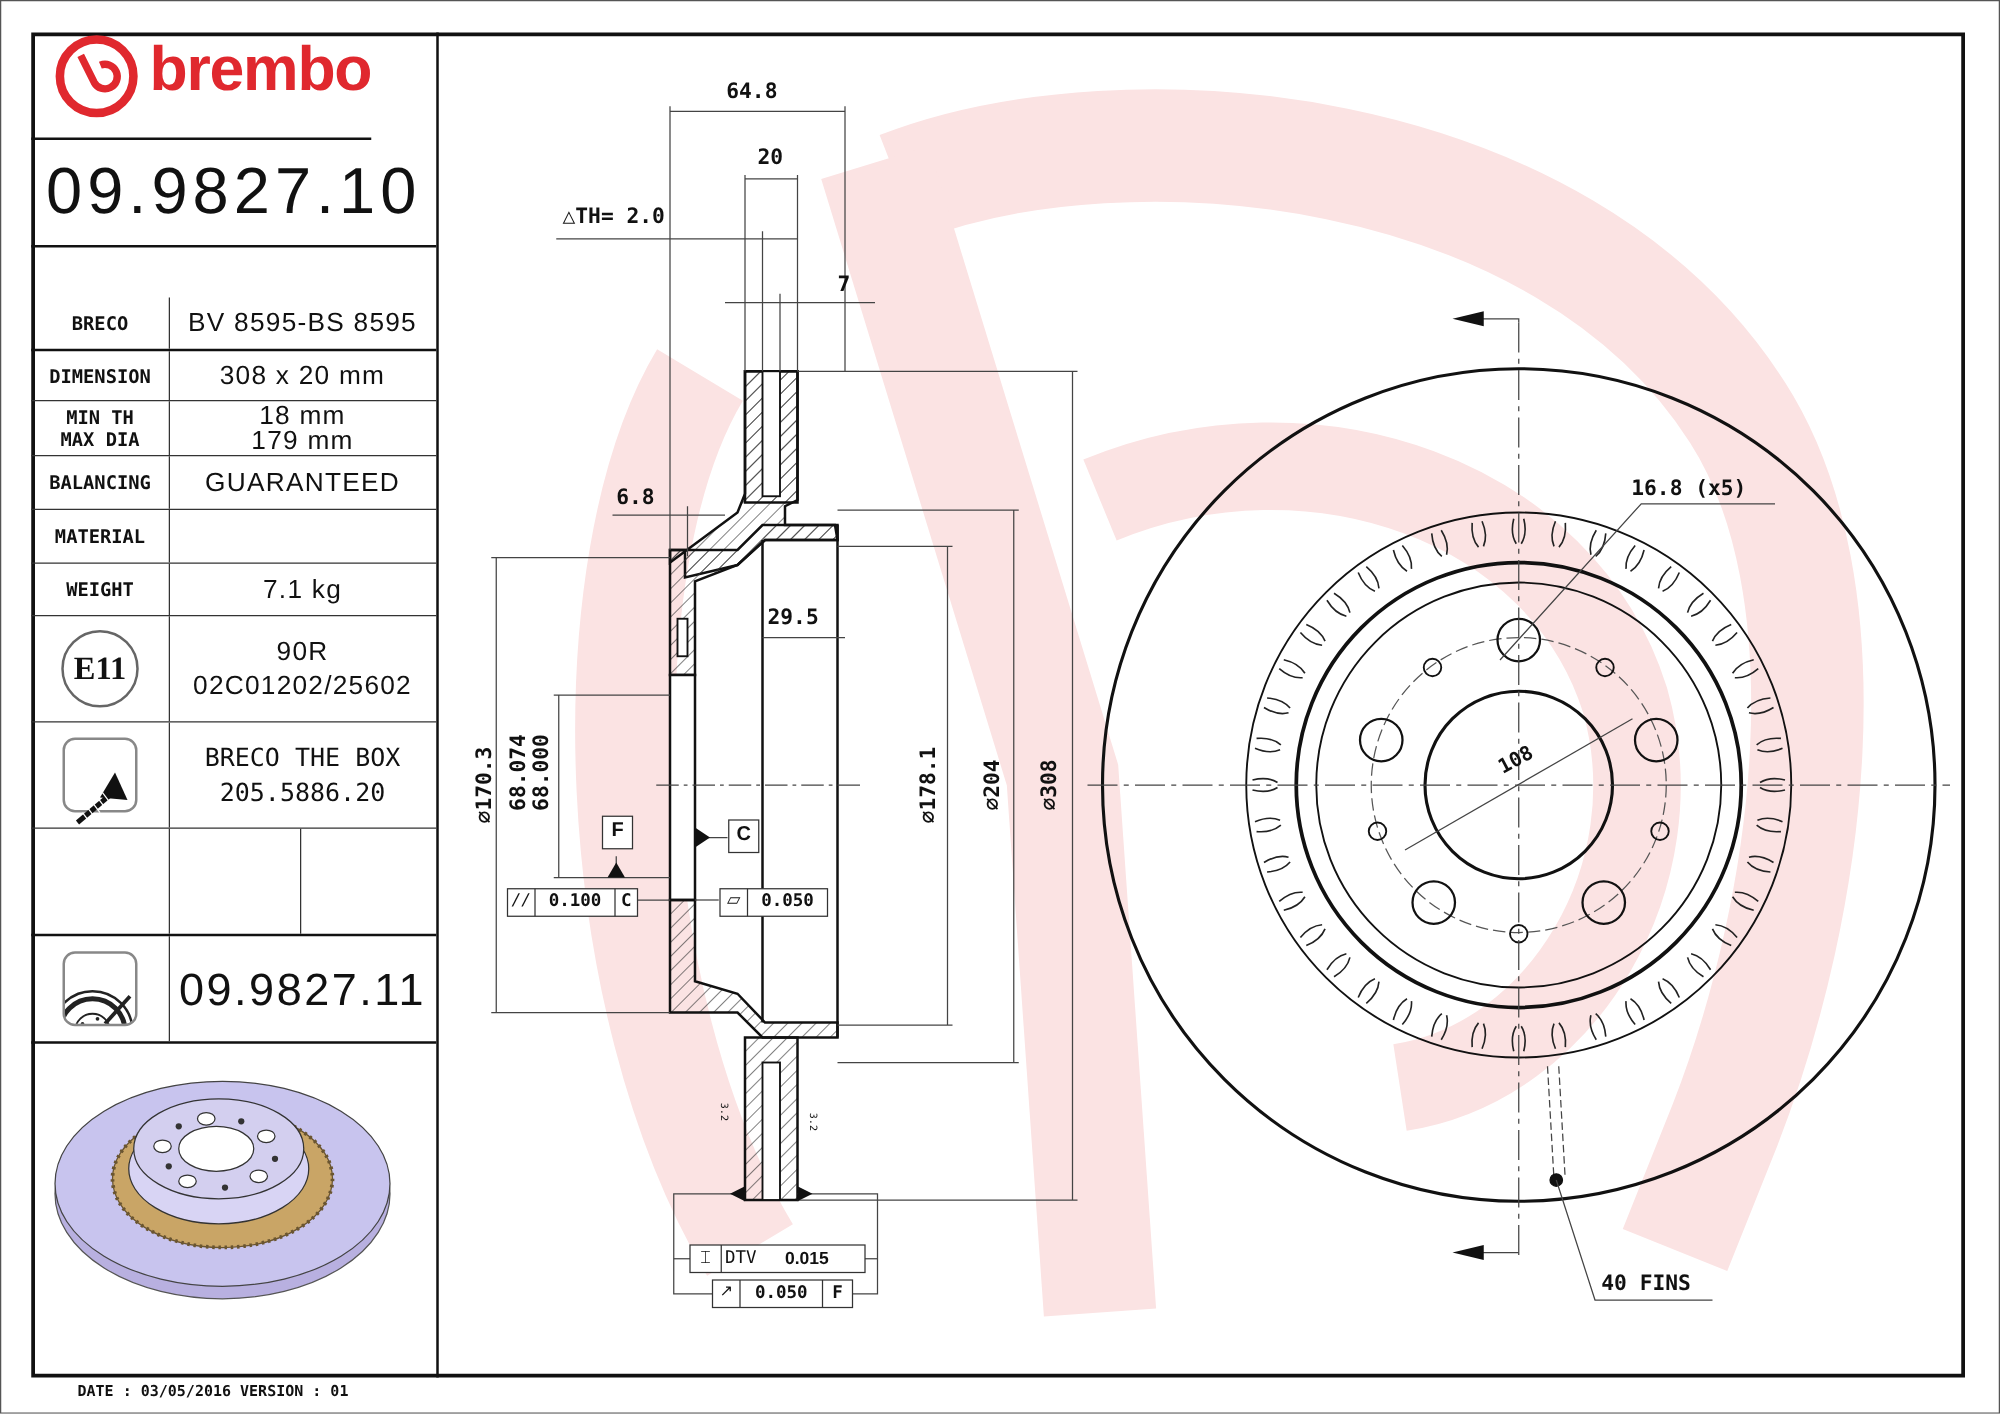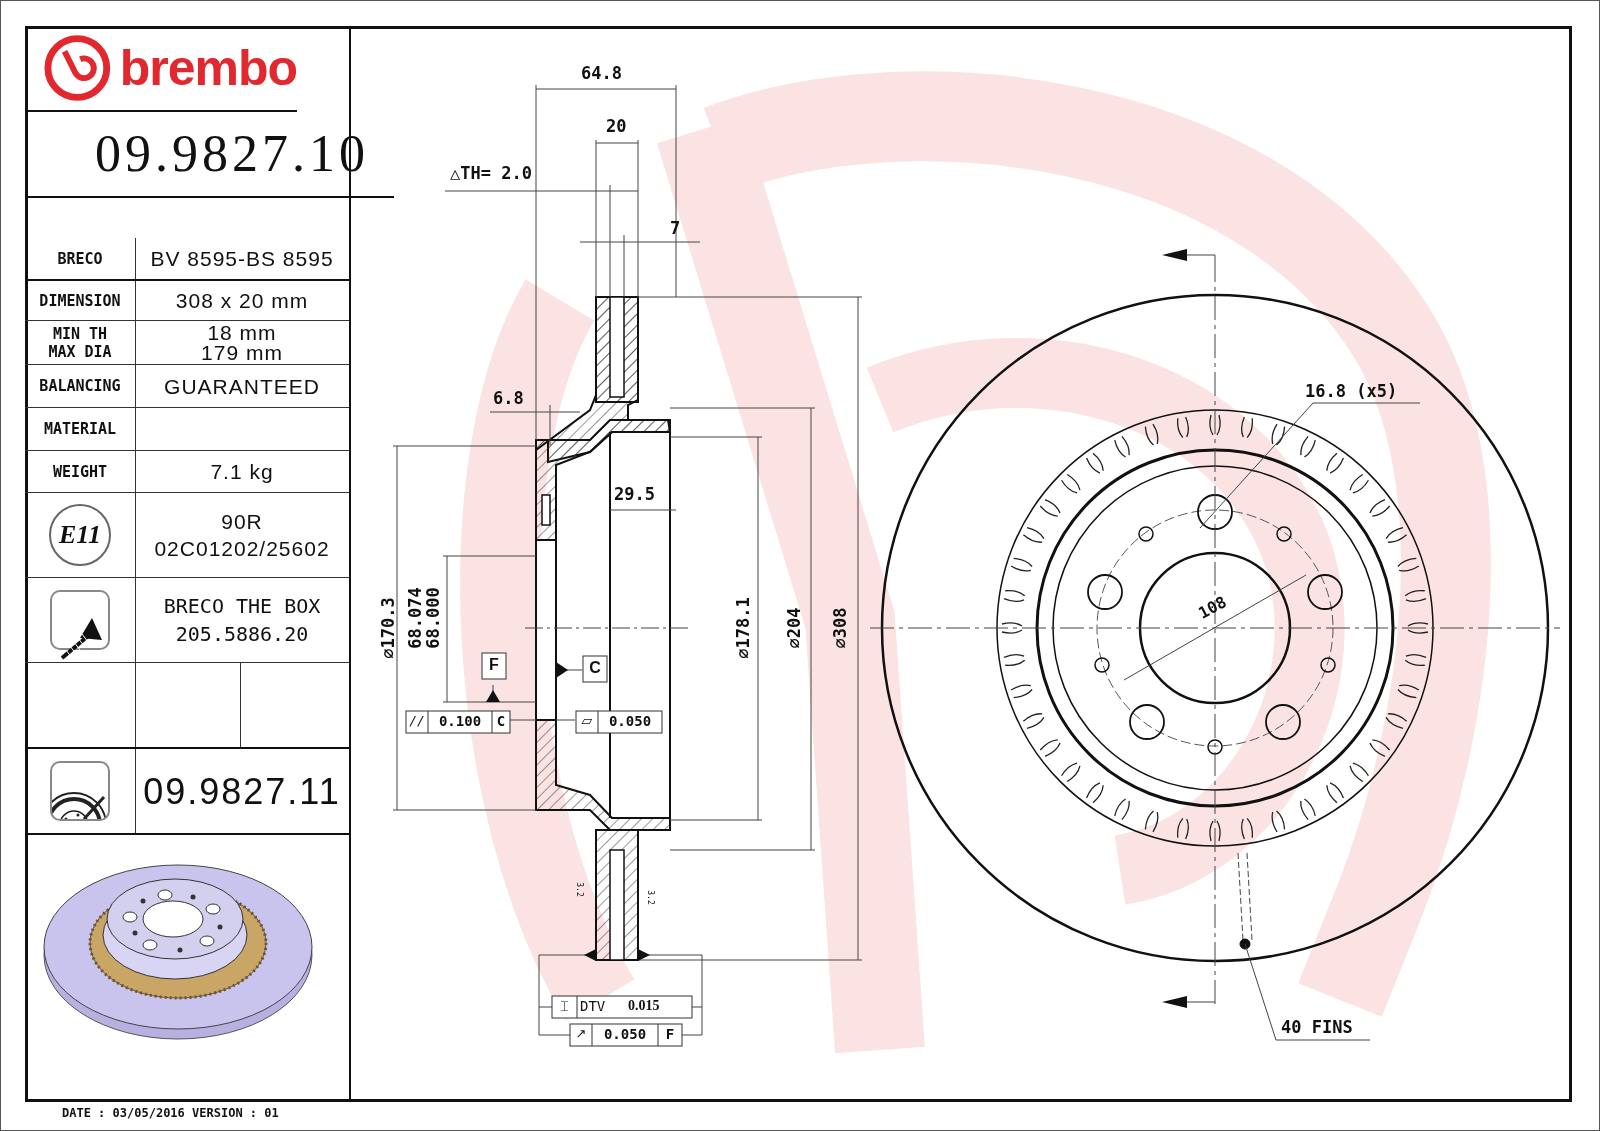--- a/index.html
+++ b/index.html
@@ -4,23 +4,23 @@
 <style>
   html,body{margin:0;padding:0;background:#ffffff;}
   body{width:1600px;height:1131px;position:relative;overflow:hidden;font-family:"DejaVu Sans",sans-serif;color:#111;}
   .page-border{position:absolute;left:0;top:0;width:1598px;height:1129px;border:1px solid #555;}
   .frame{position:absolute;left:25px;top:26px;width:1547px;height:1076px;border:3px solid #111;box-sizing:border-box;}
   .titleblock{position:absolute;left:25px;top:26px;width:326px;height:1076px;border-right:2px solid #111;box-sizing:border-box;}
   .tb-row{position:absolute;left:0;width:324px;border-bottom:1px solid #333;box-sizing:border-box;}
   .tb-row.thick{border-bottom:2px solid #111;}
   .tb-label{position:absolute;left:0;top:0;bottom:0;width:110px;border-right:1px solid #333;display:flex;align-items:center;justify-content:center;text-align:center;font-family:"DejaVu Sans Mono",monospace;font-weight:bold;font-size:15px;line-height:18px;white-space:pre-line;}
   .tb-value{position:absolute;left:110px;right:0;top:0;bottom:0;display:flex;align-items:center;justify-content:center;text-align:center;font-family:"Liberation Sans",sans-serif;font-size:21px;line-height:21px;white-space:pre-line;letter-spacing:1px;}
-  .logo{position:absolute;left:0;top:0;width:272px;height:84px;display:flex;align-items:center;border-bottom:2px solid #111;}
+  .logo{position:absolute;left:0;top:0;width:272px;height:84px;display:flex;border-bottom:2px solid #111;}
   .logo-text{font-family:"Liberation Sans",sans-serif;font-weight:bold;font-size:50px;color:#e0282e;letter-spacing:-1px;margin-left:8px;}
-  .partno{position:absolute;left:0;top:84px;width:324px;height:86px;border-bottom:2px solid #111;display:flex;align-items:center;justify-content:center;font-family:Liberation Serif, serif;font-size:52px;letter-spacing:4px;padding-left:45px;}
+  .partno{position:absolute;left:0;top:84px;width:324px;height:86px;border-bottom:2px solid #111;display:flex;align-items:center;justify-content:center;font-family:Liberation Sans, sans-serif;font-size:52px;letter-spacing:4px;}
   .date{position:absolute;left:46px;top:1106px;font-family:"DejaVu Sans Mono",monospace;font-weight:bold;font-size:12px;padding-left:16px;}
   .drawing{position:absolute;left:0;top:0;width:1600px;height:1131px;pointer-events:none;}
   .iconbox{position:absolute;border:2px solid #888;border-radius:10px;box-sizing:border-box;background:#fff;}
 </style>
 </head>
 <body>
 
 <div class="page-border"></div>
 
 <svg class="drawing" viewBox="0 0 1600 1131" xmlns="http://www.w3.org/2000/svg">
@@ -230,21 +230,21 @@
 <div style="position:absolute;left:583px;top:659px;width:24px;text-align:center;font-family:'Liberation Sans',sans-serif;font-weight:bold;font-size:16px;">C</div>
 
 <div style="position:absolute;left:406px;top:713px;width:22px;text-align:center;font-family:'DejaVu Sans Mono',monospace;font-size:13px;font-style:italic;">//</div>
 <div style="position:absolute;left:428px;top:713px;width:64px;text-align:center;font-family:'DejaVu Sans Mono',monospace;font-weight:bold;font-size:14px;">0.100</div>
 <div style="position:absolute;left:492px;top:713px;width:18px;text-align:center;font-family:'DejaVu Sans Mono',monospace;font-weight:bold;font-size:14px;">C</div>
 <div style="position:absolute;left:576px;top:712px;width:22px;text-align:center;font-size:14px;">▱</div>
 <div style="position:absolute;left:598px;top:713px;width:64px;text-align:center;font-family:'DejaVu Sans Mono',monospace;font-weight:bold;font-size:14px;">0.050</div>
 
 <div style="position:absolute;left:552px;top:998px;width:25px;text-align:center;font-size:14px;">⌶</div>
 <div style="position:absolute;left:580px;top:998px;font-family:'DejaVu Sans Mono',monospace;font-weight:normal;font-size:14px;">DTV</div>
-<div style="position:absolute;left:628px;top:998px;font-family:Liberation Serif, serif;font-weight:bold;font-size:14px;">0.015</div>
+<div style="position:absolute;left:628px;top:998px;font-family:Liberation Sans, sans-serif;font-weight:bold;font-size:14px;">0.015</div>
 <div style="position:absolute;left:570px;top:1026px;width:22px;text-align:center;font-size:13px;">↗</div>
 <div style="position:absolute;left:592px;top:1026px;width:66px;text-align:center;font-family:'DejaVu Sans Mono',monospace;font-weight:bold;font-size:14px;">0.050</div>
 <div style="position:absolute;left:658px;top:1026px;width:24px;text-align:center;font-family:'DejaVu Sans Mono',monospace;font-weight:bold;font-size:14px;">F</div>
 
 <div style="position:absolute;left:572px;top:885px;transform:rotate(90deg);font-family:'DejaVu Sans Mono',monospace;font-size:8px;">3.2</div>
 <div style="position:absolute;left:643px;top:893px;transform:rotate(90deg);font-family:'DejaVu Sans Mono',monospace;font-size:8px;">3.2</div>
 
 <div style="position:absolute;left:1305px;top:381px;font-family:'DejaVu Sans Mono',monospace;font-weight:bold;font-size:17px;">16.8 (x5)</div>
 <div style="position:absolute;left:1198px;top:598px;transform:rotate(-28deg);font-family:'DejaVu Sans Mono',monospace;font-weight:bold;font-size:16px;">108</div>
 <div style="position:absolute;left:1281px;top:1017px;font-family:'DejaVu Sans Mono',monospace;font-weight:bold;font-size:17px;">40 FINS</div>
@@ -281,21 +281,21 @@
   </div>
   <div class="tb-row" style="top:382px;height:43px;">
     <div class="tb-label">MATERIAL</div>
   </div>
   <div class="tb-row" style="top:425px;height:42px;">
     <div class="tb-label">WEIGHT</div>
     <div class="tb-value">7.1 kg</div>
   </div>
   <div class="tb-row" style="top:467px;height:85px;">
     <div class="tb-label">
-      <div style="width:58px;height:58px;border:2px solid #666;border-radius:50%;display:flex;align-items:center;justify-content:center;font-family:'Liberation Serif',serif;font-weight:bold;font-size:26px;font-style:italic;">E11</div>
+      <div style="width:58px;height:58px;border:2px solid #666;border-radius:50%;display:flex;align-items:center;justify-content:center;font-family:'Liberation Serif',serif;font-weight:bold;font-size:26px;">E11</div>
     </div>
     <div class="tb-value" style="line-height:27px;">90R
 02C01202/25602</div>
   </div>
   <div class="tb-row" style="top:552px;height:85px;">
     <div class="tb-label">
       <div class="iconbox" style="position:relative;width:60px;height:60px;">
         <svg width="56" height="56" viewBox="0 0 56 56">
           <polygon points="40,8 50,30 28,28" fill="#111"></polygon>
           <g stroke="#111" stroke-width="4">

